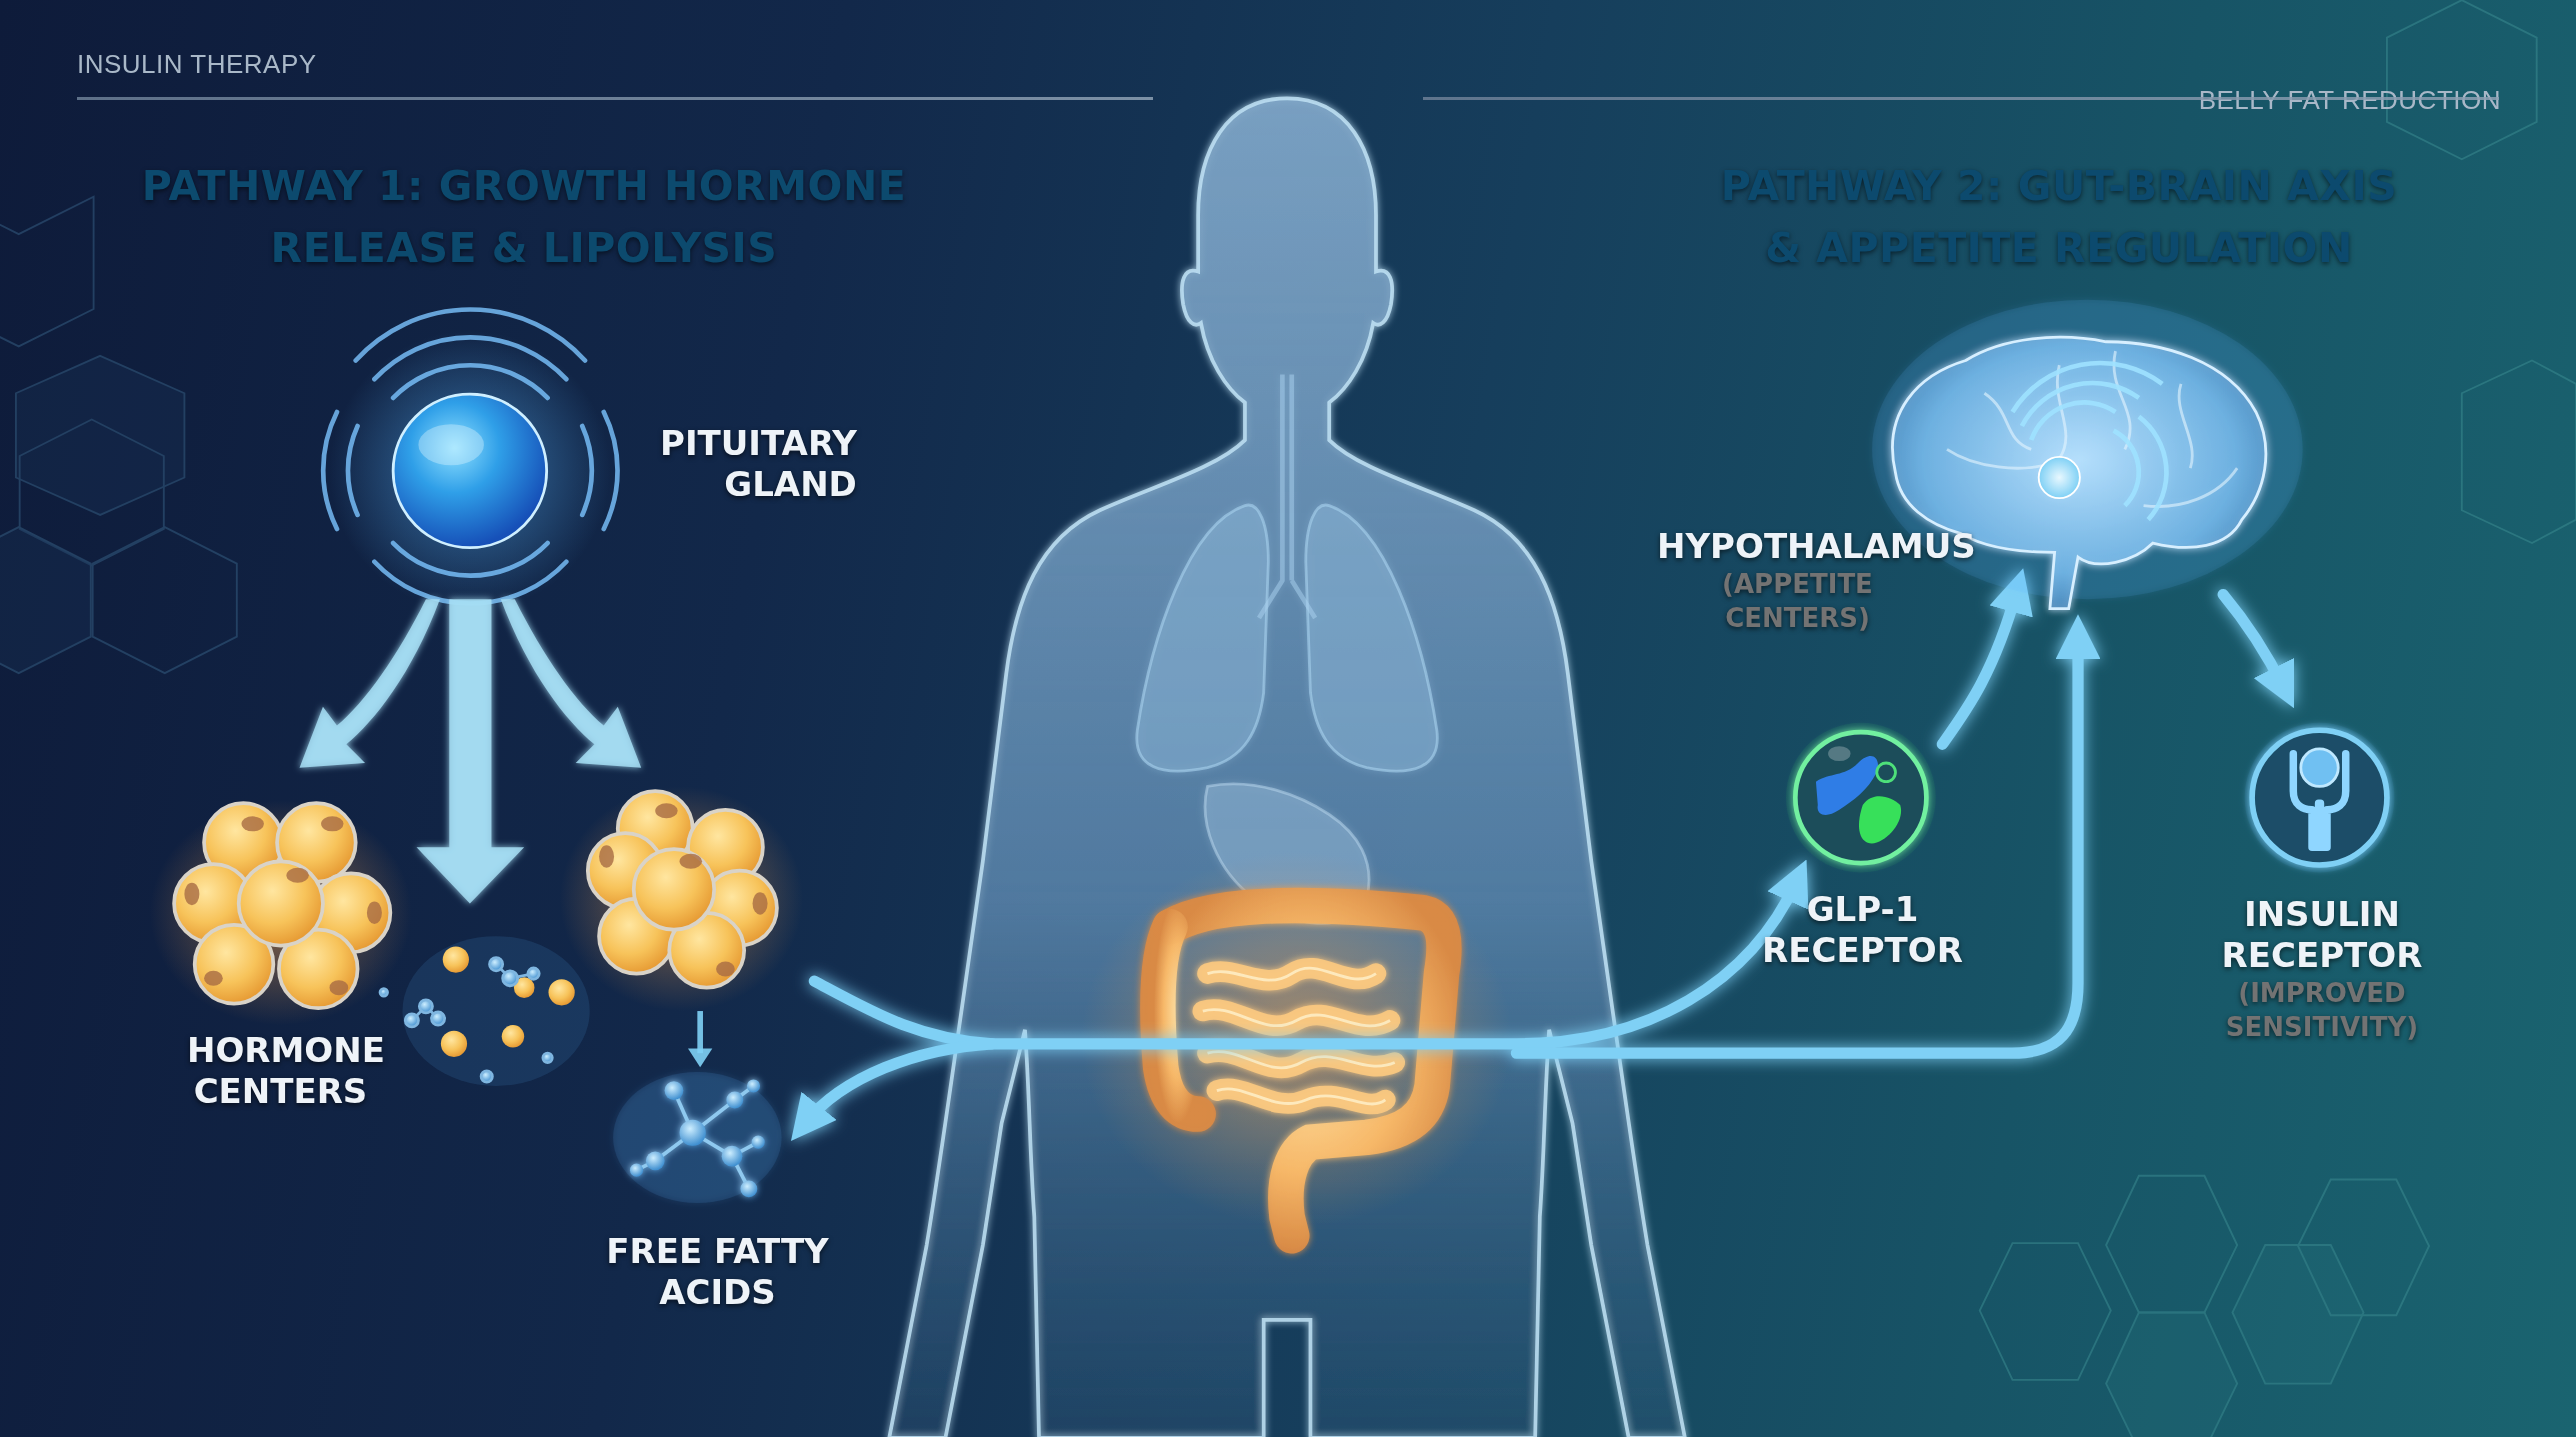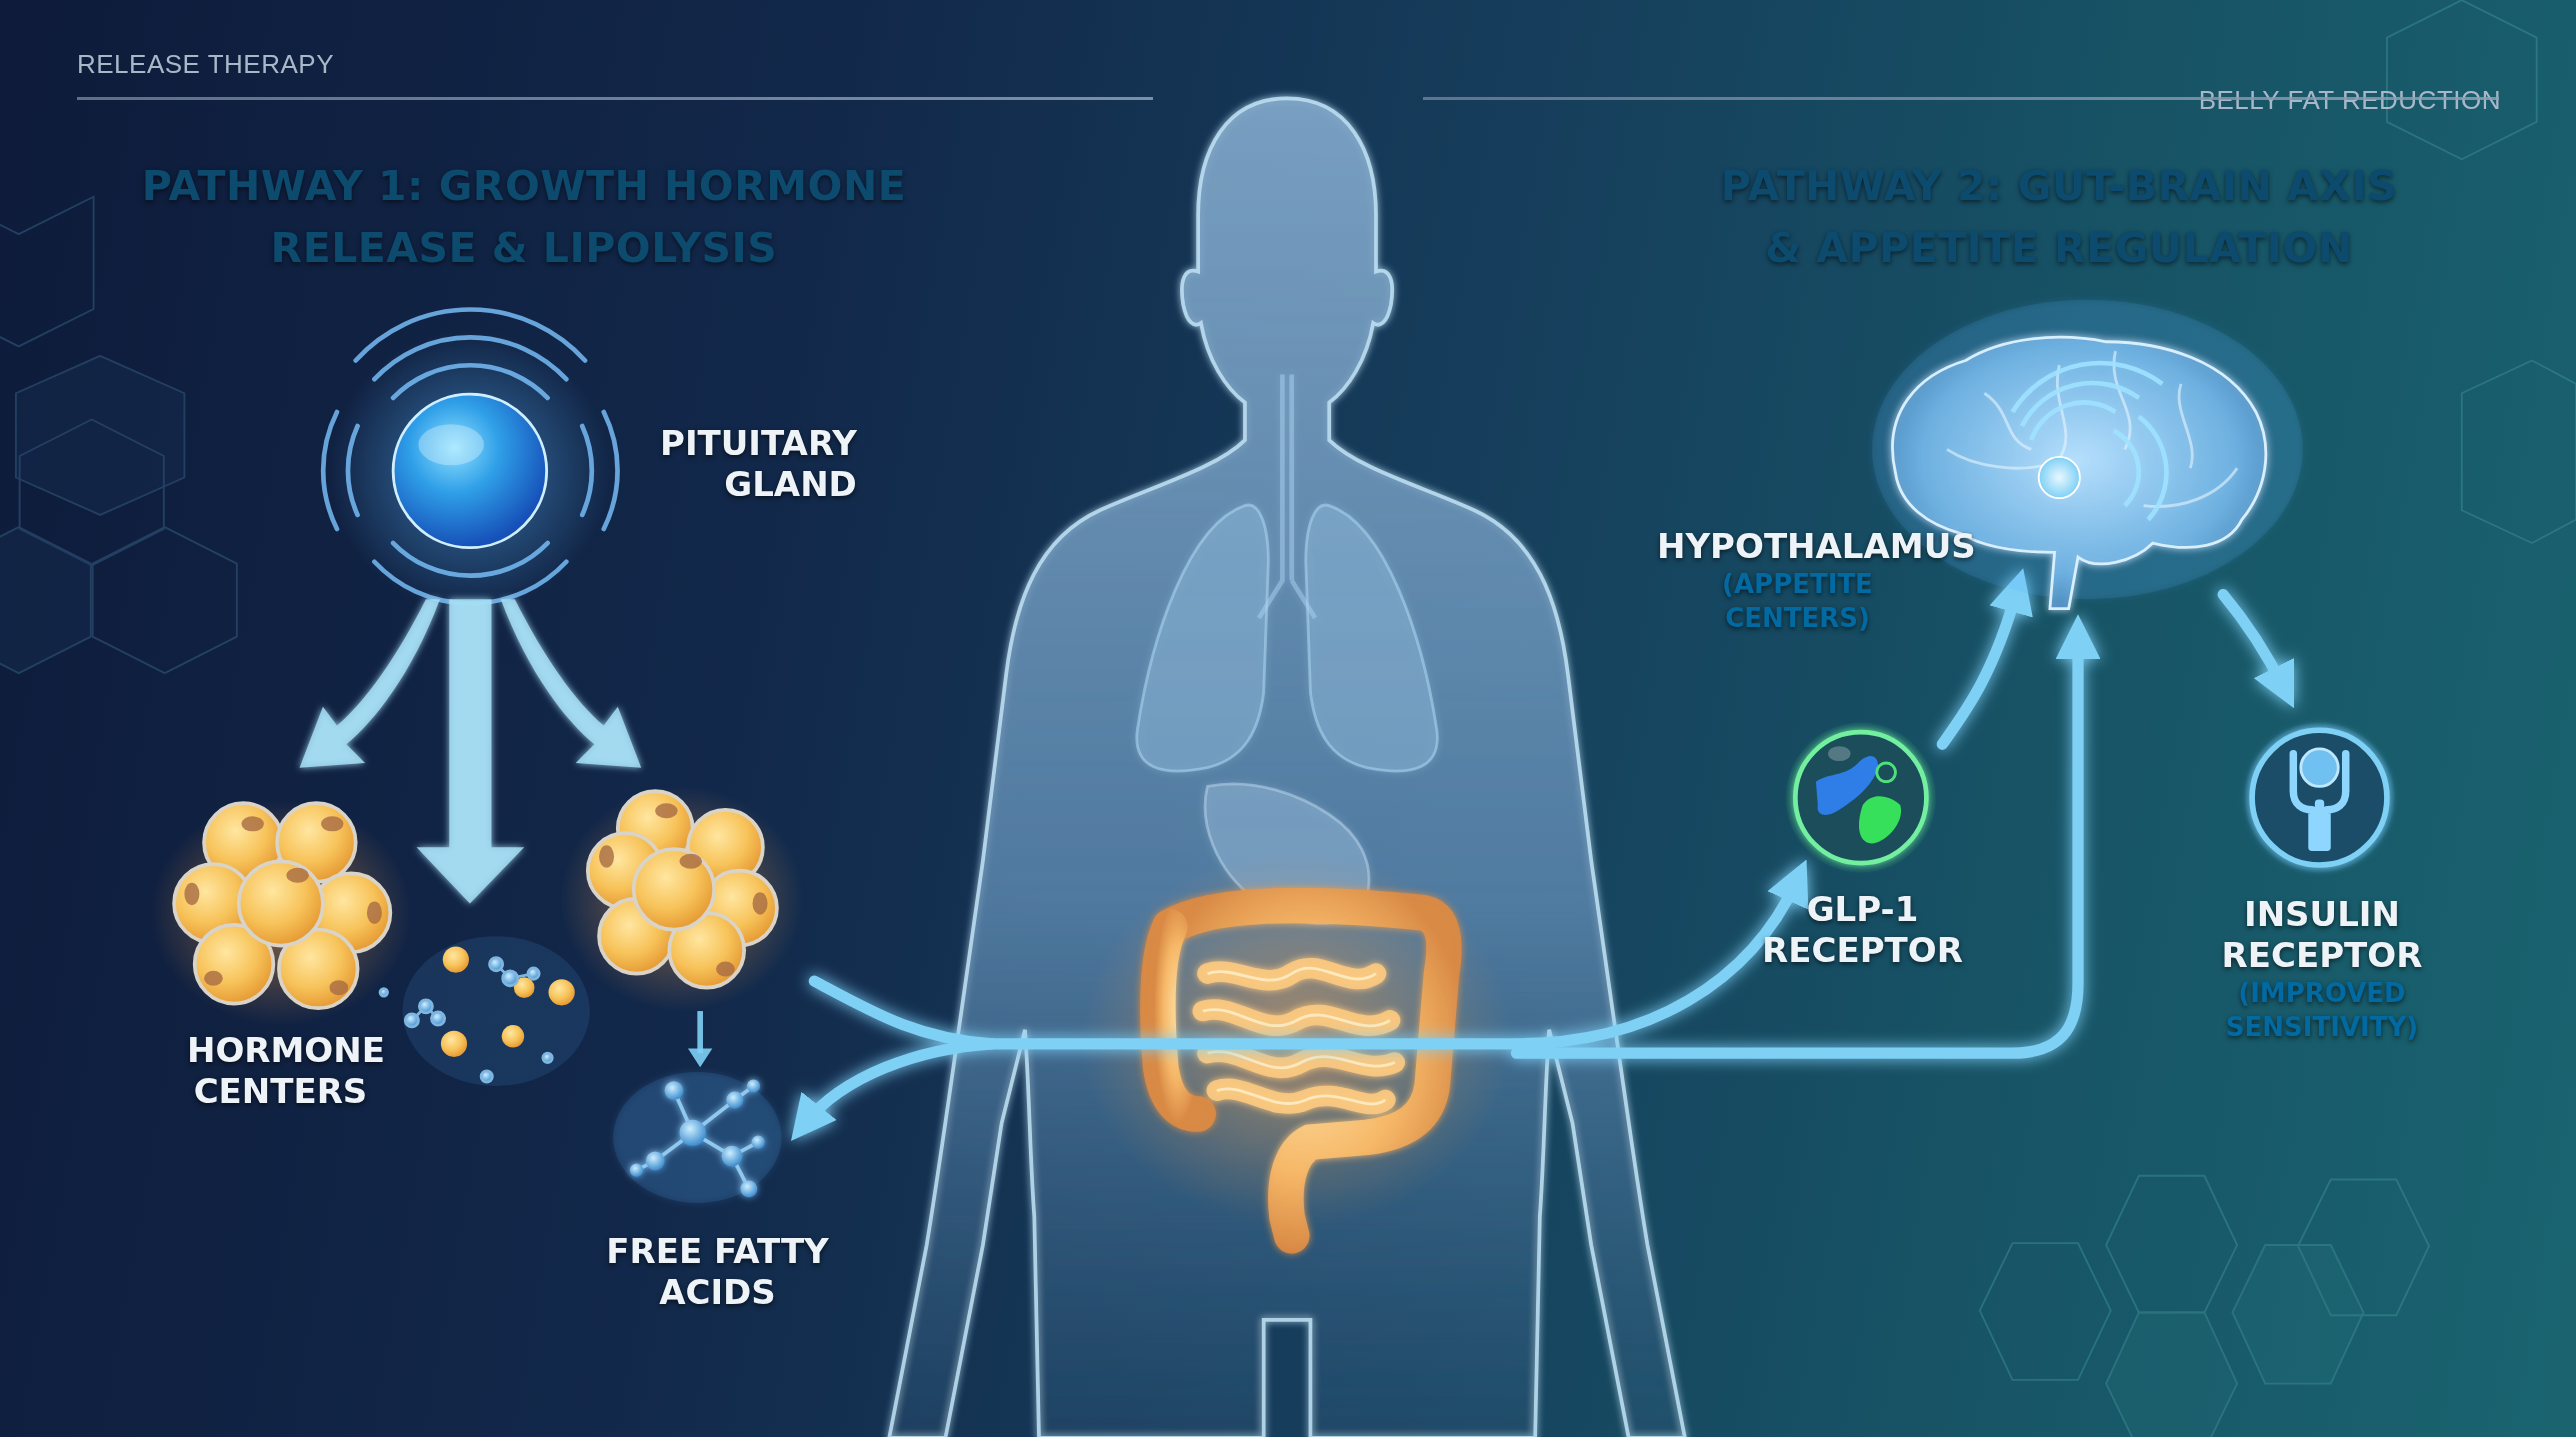--- a/index.html
+++ b/index.html
@@ -18,21 +18,21 @@
   .pathway-title {
     position: absolute; text-align: center; font-weight: bold; font-size: 41px; line-height: 62px;
     color: #0c4a6e; letter-spacing: 0.5px;
     text-shadow: 0 1.9px 5.6px rgba(0,0,0,0.55);
   }
   .label {
     position: absolute; text-align: center; font-weight: bold; font-size: 34px; line-height: 41px;
     color: #eef3f8; text-shadow: 0 1.9px 5.6px rgba(0,0,0,0.6);
   }
   .label.left { text-align: right; }
-  .sublabel { font-size: 26px; font-weight: bold; line-height: 34px; color: #0369a1; display: block; }
+  .sublabel { font-size: 26px; font-weight: bold; line-height: 34px; color: #737373; display: block; }
 </style>
 </head>
 <body>
 
 <svg id="bg-svg" viewBox="0 0 2752 1536">
   <defs>
     <radialGradient id="sphereGrad" cx="40%" cy="35%" r="65%">
       <stop offset="0%" stop-color="#8fe0ff"></stop>
       <stop offset="45%" stop-color="#2f9fe8"></stop>
       <stop offset="100%" stop-color="#1650b8"></stop>
@@ -289,21 +289,21 @@
   </g>
 
   <g filter="url(#softglow)">
     <circle cx="2478" cy="852" r="80" fill="#5ab8ff" fill-opacity="0.08"></circle>
     <circle cx="2478" cy="852" r="72" fill="#1b4e68" stroke="#7fd0f5" stroke-width="6"></circle>
     <circle cx="2478" cy="820" r="20" fill="#6fc0f2" stroke="#bfe8ff" stroke-width="3"></circle>
     <path d="M2450,805 L2450,845 C2450,860 2460,865 2470,865 L2470,905 L2477,905 L2477,858 M2506,805 L2506,845 C2506,860 2496,865 2486,865 L2486,905 L2479,905 L2479,858" fill="none" stroke="#8fd6ff" stroke-width="8" stroke-linecap="round" stroke-linejoin="round"></path>
   </g>
 </svg>
 
-<div class="header-label" style="left:77px;">RELEASE THERAPY</div>
+<div class="header-label" style="left:77px;">INSULIN THERAPY</div>
 <div class="header-rule" style="left:77px; width:1076px;"></div>
 <div class="header-label" style="right:75px;margin-top:36px;">BELLY FAT REDUCTION</div>
 <div class="header-rule" style="left:1423px; width:1076px;"></div>
 
 <div class="pathway-title" style="left:112px; top:155px; width:824px;">
   <div>PATHWAY 1: GROWTH HORMONE</div>
   <div>RELEASE &amp; LIPOLYSIS</div>
 </div>
 <div class="pathway-title" style="left:1666px; top:155px; width:786px;">
   <div>PATHWAY 2: GUT-BRAIN AXIS</div>

